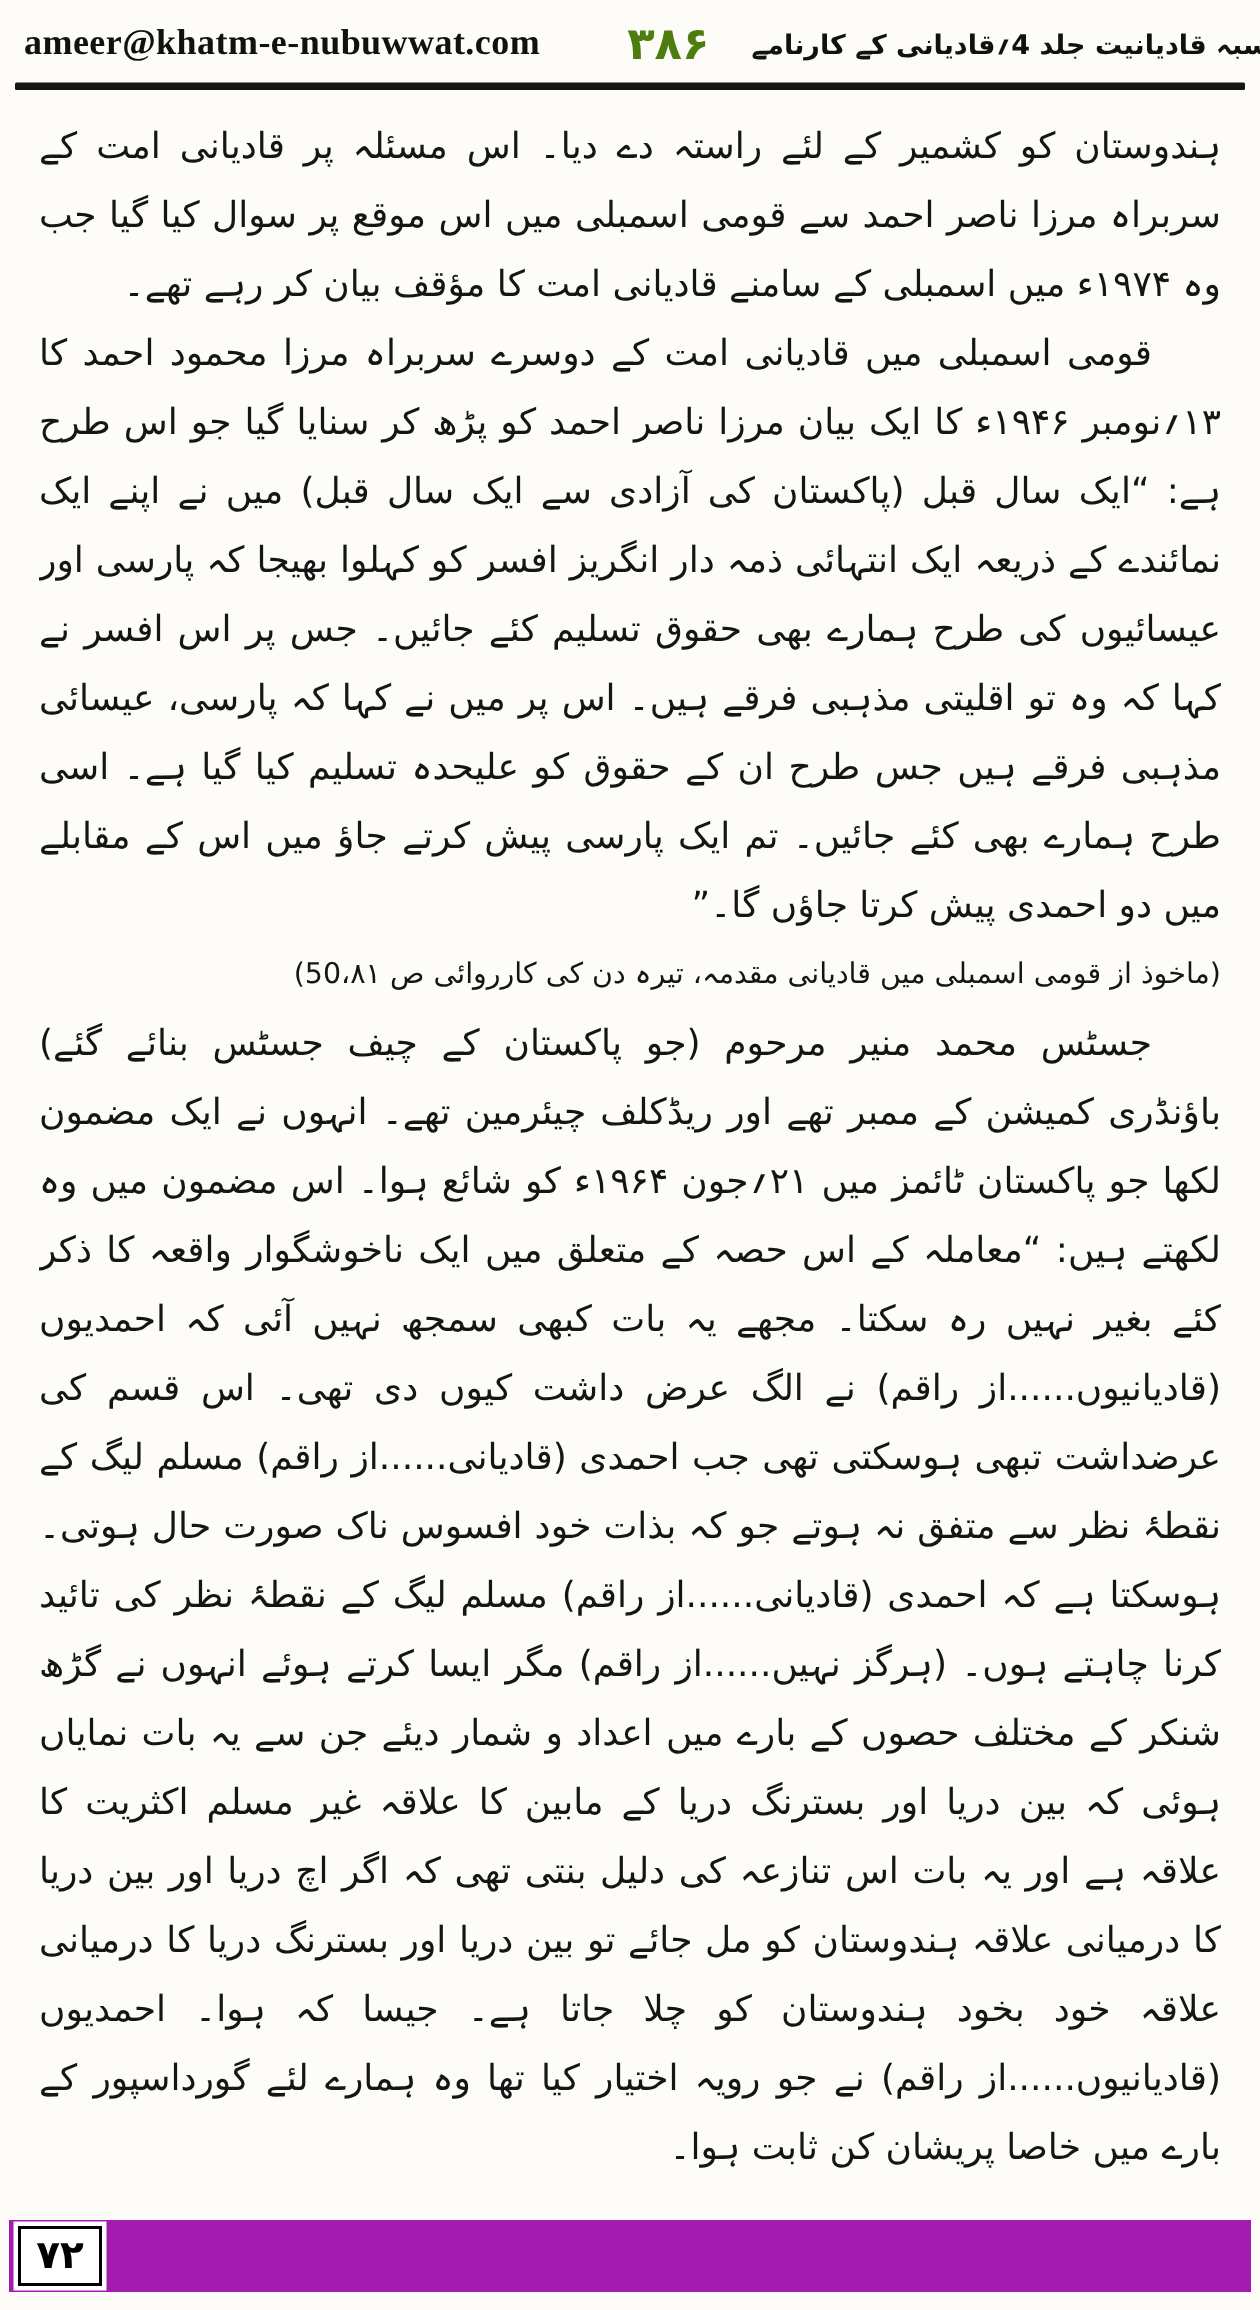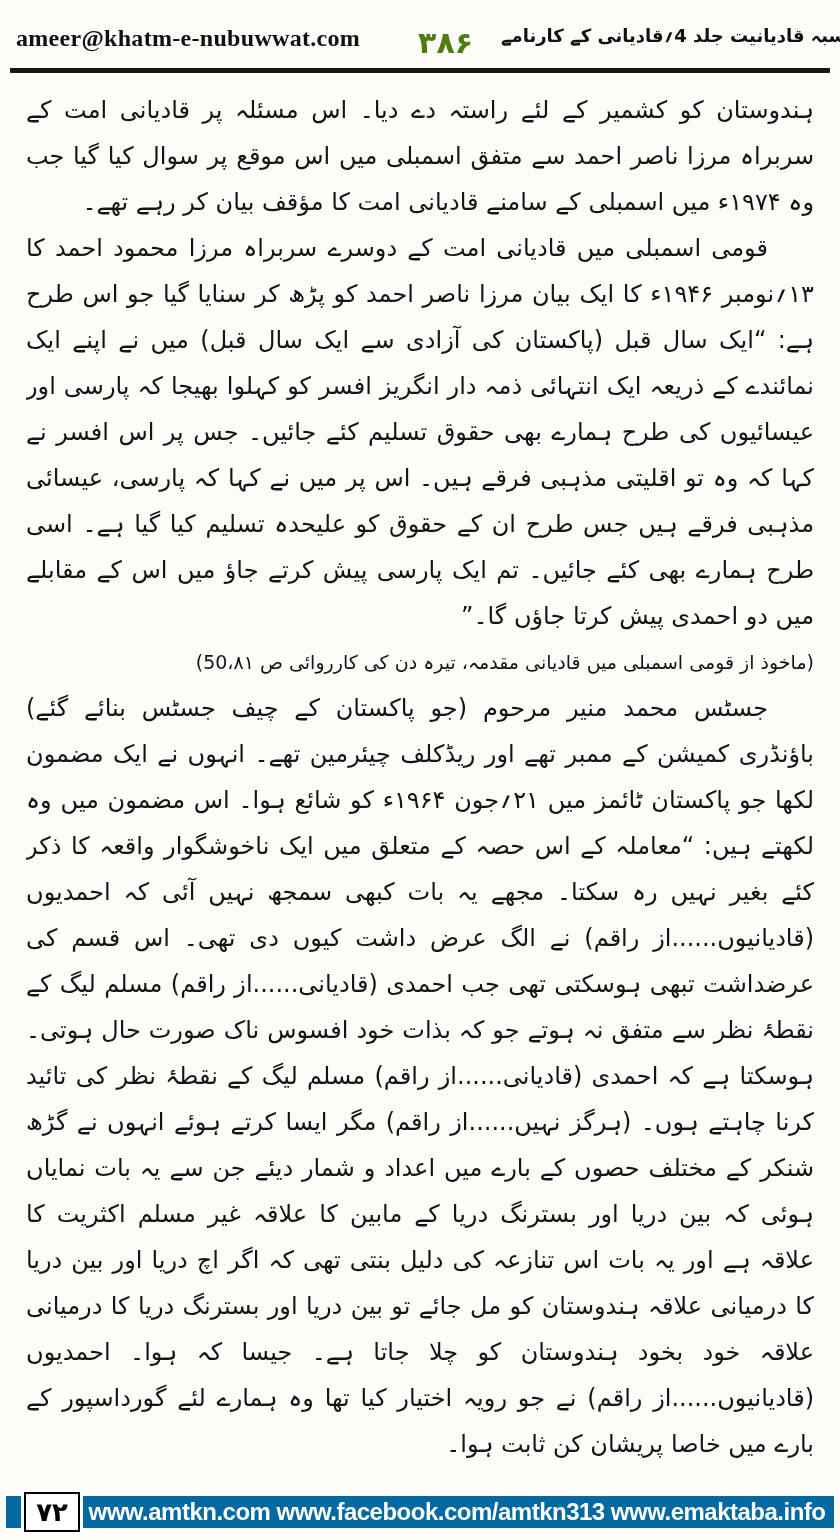--- a/index.html
+++ b/index.html
@@ -14,22 +14,23 @@
     margin: 0 auto;
     background: #fdfcf9;
     box-sizing: border-box;
     overflow: hidden;
     font-family: "DejaVu Sans", sans-serif;
     color: #121212;
   }
   
   .header {
     display: flex;
+    align-items: center;
     justify-content: space-between;
-    padding: 25px 16px 2px 16px;
+    padding: 12px 16px 2px 16px;
     gap: 28px;
   }
   .header-email {
     font-family: "Liberation Serif", serif;
     font-weight: bold;
     font-size: 24px;
     letter-spacing: 0.3px;
     color: #111;
     white-space: nowrap;
   }
@@ -72,25 +73,24 @@
   .citation {
     font-size: 19px;
     line-height: 46px;
   }
   
   .footer {
     position: absolute;
     left: 6px;
     right: 6px;
     bottom: 12px;
-    height: 32px;
-    background: #0369a1;
+    height: 48px;
+    background: #a21caf;
     display: flex;
     align-items: center;
-    padding-left: 12px;
   }
   .footer-page-box {
     background: #fff;
     border: 2px solid #000;
     box-shadow: 0 0 0 3px #fff;
     margin-left: 6px;
     min-width: 52px;
     height: 36px;
     display: flex;
     align-items: center;
@@ -117,27 +117,26 @@
 
   <header class="header">
     <div class="header-email">ameer@khatm-e-nubuwwat.com</div>
     <div class="header-page-number">۳۸۶</div>
     <div class="header-book-title">محاسبہ قادیانیت جلد 4؍قادیانی کے کارنامے</div>
   </header>
 
   <div class="header-rule"></div>
 
   <main class="body-text">
-    <p class="para">ہندوستان کو کشمیر کے لئے راستہ دے دیا۔ اس مسئلہ پر قادیانی امت کے سربراہ مرزا ناصر احمد سے متفق اسمبلی میں اس موقع پر سوال کیا گیا جب وہ ۱۹۷۴ء میں اسمبلی کے سامنے قادیانی امت کا مؤقف بیان کر رہے تھے۔</p>
+    <p class="para">ہندوستان کو کشمیر کے لئے راستہ دے دیا۔ اس مسئلہ پر قادیانی امت کے سربراہ مرزا ناصر احمد سے قومی اسمبلی میں اس موقع پر سوال کیا گیا جب وہ ۱۹۷۴ء میں اسمبلی کے سامنے قادیانی امت کا مؤقف بیان کر رہے تھے۔</p>
     <p class="para indent">قومی اسمبلی میں قادیانی امت کے دوسرے سربراہ مرزا محمود احمد کا ۱۳؍نومبر ۱۹۴۶ء کا ایک بیان مرزا ناصر احمد کو پڑھ کر سنایا گیا جو اس طرح ہے: “ایک سال قبل (پاکستان کی آزادی سے ایک سال قبل) میں نے اپنے ایک نمائندے کے ذریعہ ایک انتہائی ذمہ دار انگریز افسر کو کہلوا بھیجا کہ پارسی اور عیسائیوں کی طرح ہمارے بھی حقوق تسلیم کئے جائیں۔ جس پر اس افسر نے کہا کہ وہ تو اقلیتی مذہبی فرقے ہیں۔ اس پر میں نے کہا کہ پارسی، عیسائی مذہبی فرقے ہیں جس طرح ان کے حقوق کو علیحدہ تسلیم کیا گیا ہے۔ اسی طرح ہمارے بھی کئے جائیں۔ تم ایک پارسی پیش کرتے جاؤ میں اس کے مقابلے میں دو احمدی پیش کرتا جاؤں گا۔”</p>
     <p class="citation">(ماخوذ از قومی اسمبلی میں قادیانی مقدمہ، تیرہ دن کی کارروائی ص 50،۸۱)</p>
     <p class="para indent">جسٹس محمد منیر مرحوم (جو پاکستان کے چیف جسٹس بنائے گئے) باؤنڈری کمیشن کے ممبر تھے اور ریڈکلف چیئرمین تھے۔ انہوں نے ایک مضمون لکھا جو پاکستان ٹائمز میں ۲۱؍جون ۱۹۶۴ء کو شائع ہوا۔ اس مضمون میں وہ لکھتے ہیں: “معاملہ کے اس حصہ کے متعلق میں ایک ناخوشگوار واقعہ کا ذکر کئے بغیر نہیں رہ سکتا۔ مجھے یہ بات کبھی سمجھ نہیں آئی کہ احمدیوں (قادیانیوں......از راقم) نے الگ عرض داشت کیوں دی تھی۔ اس قسم کی عرضداشت تبھی ہوسکتی تھی جب احمدی (قادیانی......از راقم) مسلم لیگ کے نقطۂ نظر سے متفق نہ ہوتے جو کہ بذات خود افسوس ناک صورت حال ہوتی۔ ہوسکتا ہے کہ احمدی (قادیانی......از راقم) مسلم لیگ کے نقطۂ نظر کی تائید کرنا چاہتے ہوں۔ (ہرگز نہیں......از راقم) مگر ایسا کرتے ہوئے انہوں نے گڑھ شنکر کے مختلف حصوں کے بارے میں اعداد و شمار دیئے جن سے یہ بات نمایاں ہوئی کہ بین دریا اور بسترنگ دریا کے مابین کا علاقہ غیر مسلم اکثریت کا علاقہ ہے اور یہ بات اس تنازعہ کی دلیل بنتی تھی کہ اگر اچ دریا اور بین دریا کا درمیانی علاقہ ہندوستان کو مل جائے تو بین دریا اور بسترنگ دریا کا درمیانی علاقہ خود بخود ہندوستان کو چلا جاتا ہے۔ جیسا کہ ہوا۔ احمدیوں (قادیانیوں......از راقم) نے جو رویہ اختیار کیا تھا وہ ہمارے لئے گورداسپور کے بارے میں خاصا پریشان کن ثابت ہوا۔</p>
     <p class="para">مسلمان ۵۱؍فیصد تھے، ہندو ۴۹؍فیصد، قادیانی ۲؍فیصد۔ جب یہ مسلمانوں سے علیحدہ ہوگئے تو اس سے گورداسپور جاتا رہا اور کشمیر کا مسئلہ پیدا ہوگیا۔” (ماخوذ از قومی اسمبلی میں قادیانی مقدمہ</p>
   </main>
 
   <footer class="footer">
     <div class="footer-page-box">
       <span>۷۲</span>
     </div>
-    <div class="footer-links">www.amtkn.com  www.facebook.com/amtkn313  www.emaktaba.info</div>
   </footer>
 
 </div>
 
 </body></html>

